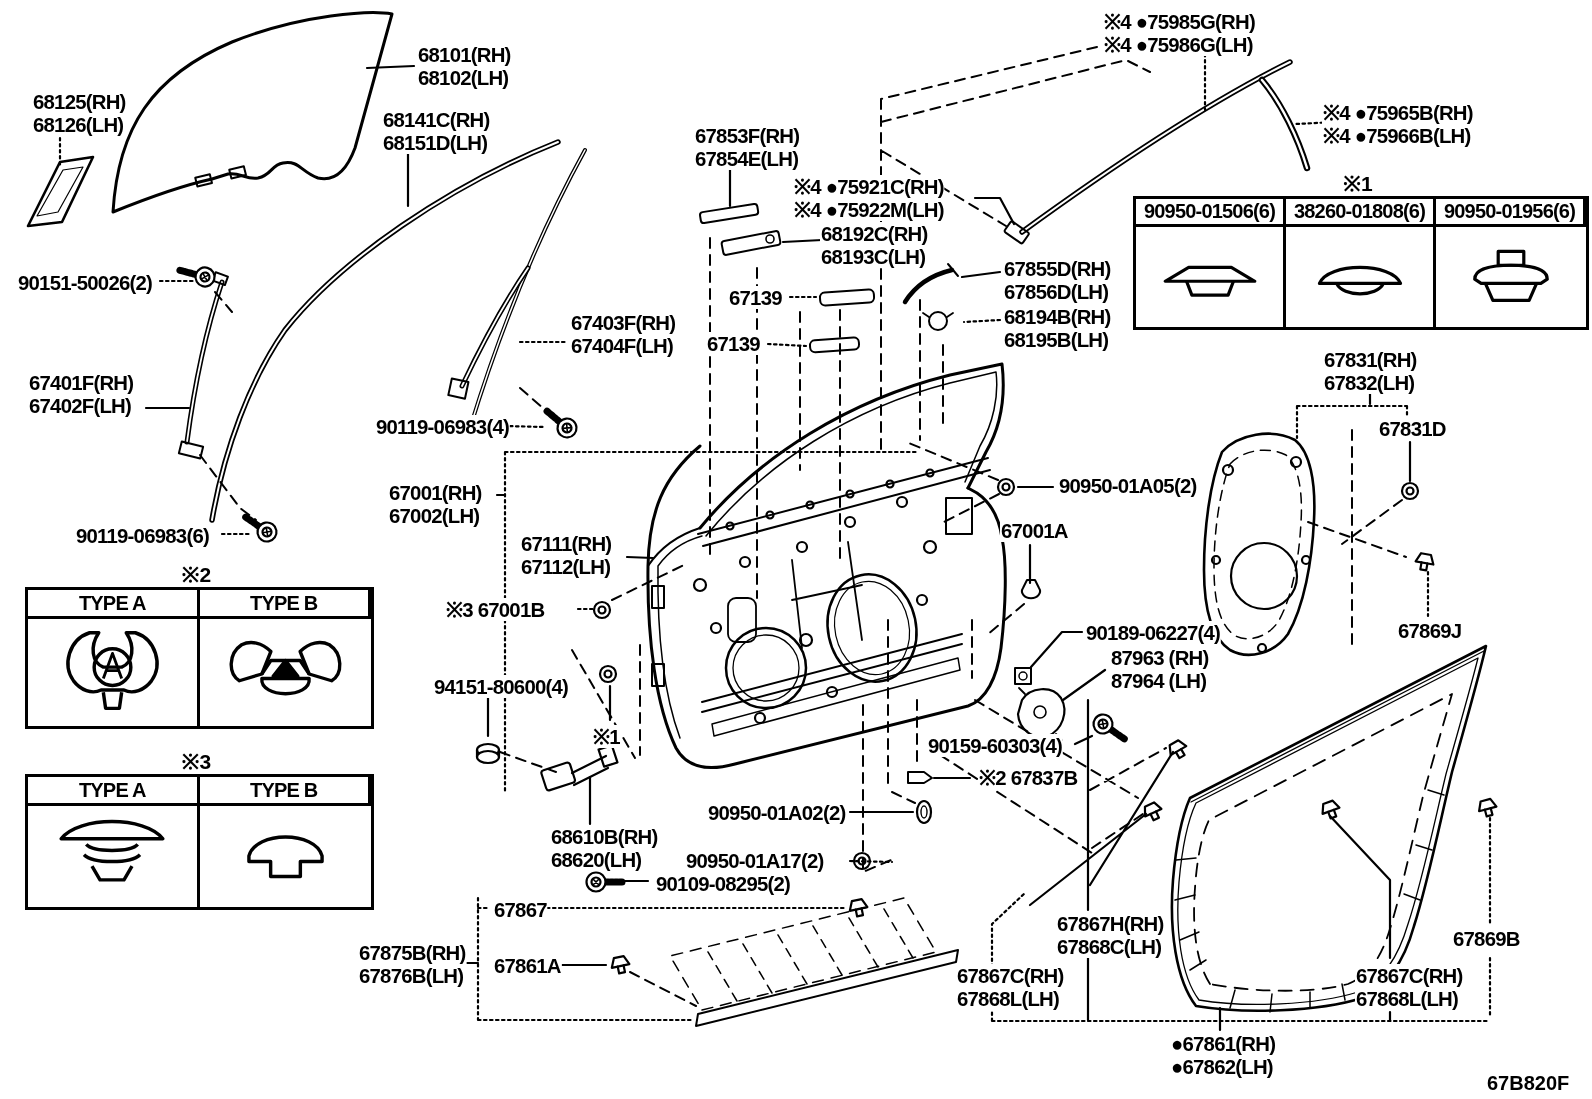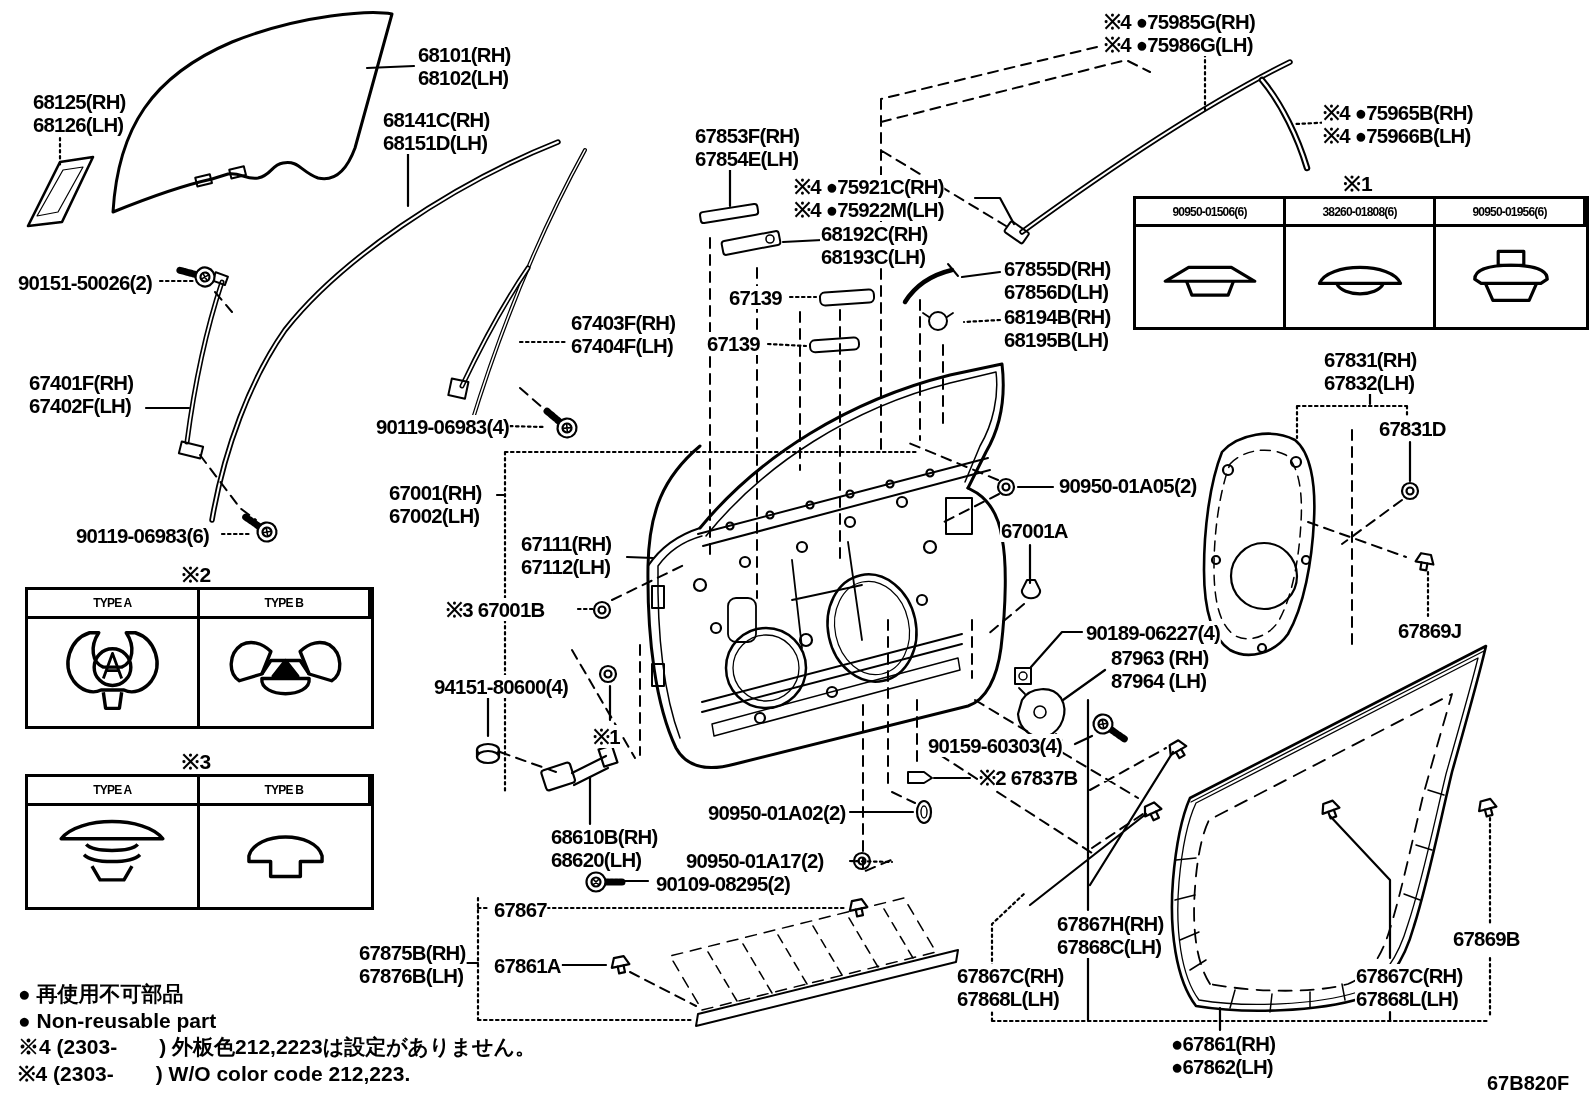--- a/index.html
+++ b/index.html
@@ -5,21 +5,21 @@
   html,body{margin:0;padding:0;background:#fff;}
   #stage{position:relative;width:1592px;height:1099px;background:#ffffff;overflow:hidden;
          font-family:"Liberation Sans",sans-serif;}
   #art{position:absolute;left:0;top:0;}
   .label{position:absolute;font-weight:bold;font-size:21px;line-height:23px;letter-spacing:-0.8px;
          color:#000;background:#fff;padding:0 1px;white-space:pre;transform:scaleX(.97);
          transform-origin:left top;z-index:3;}
   .label span{display:block;}
   .ptable{position:absolute;border:3px solid #000;background:#fff;display:grid;z-index:2;}
   .ptable .hd{border-bottom:3px solid #000;border-right:3px solid #000;display:flex;align-items:center;
-         justify-content:center;font-weight:bold;font-size:12px;letter-spacing:-0.8px;white-space:pre;}
+         justify-content:center;font-weight:bold;font-size:20px;letter-spacing:-0.8px;white-space:pre;}
   .ptable .hd:last-of-type{border-right:none;}
   .ptable .bd{border-right:3px solid #000;display:flex;align-items:center;justify-content:center;}
   .ptable .bd:last-child{border-right:none;}
   .tmark{position:absolute;font-weight:bold;font-size:21px;color:#000;z-index:2;transform:translateX(-50%);}
   #legend{position:absolute;left:18px;top:981px;z-index:3;}
   #legend div{font-weight:bold;font-size:21px;line-height:26.5px;color:#000;white-space:pre;}
   #diagram-code{position:absolute;left:1487px;top:1072px;font-weight:bold;font-size:20px;color:#000;z-index:3;}
   svg *{vector-effect:none;}
 </style>
 </head>
@@ -337,21 +337,15 @@
             <path d="M30,29 C36,36 69,36 75,29 M28,38 C36,46 69,46 77,38 M35,48 L42,60 L63,60 L70,48"></path>
           </svg>
         </div>
         <div class="bd">
           <svg width="115" height="80" viewBox="0 0 100 70" fill="none" stroke="#000" stroke-width="3" stroke-linejoin="round">
             <path d="M18,34 C24,12 76,12 82,34 L82,39 L63,39 L63,52 L37,52 L37,39 L18,39 Z"></path>
           </svg>
         </div>
       </div>
     </div>
-<div id="legend">
-      <div>● 再使用不可部品</div>
-      <div>● Non-reusable part</div>
-      <div>※4 (2303-　　) 外板色212,2223は設定がありません。</div>
-      <div>※4 (2303-　　) W/O color code 212,223.</div>
-    </div>
 <div id="diagram-code">67B820F</div>
 
 </div>
 
 </body></html>

